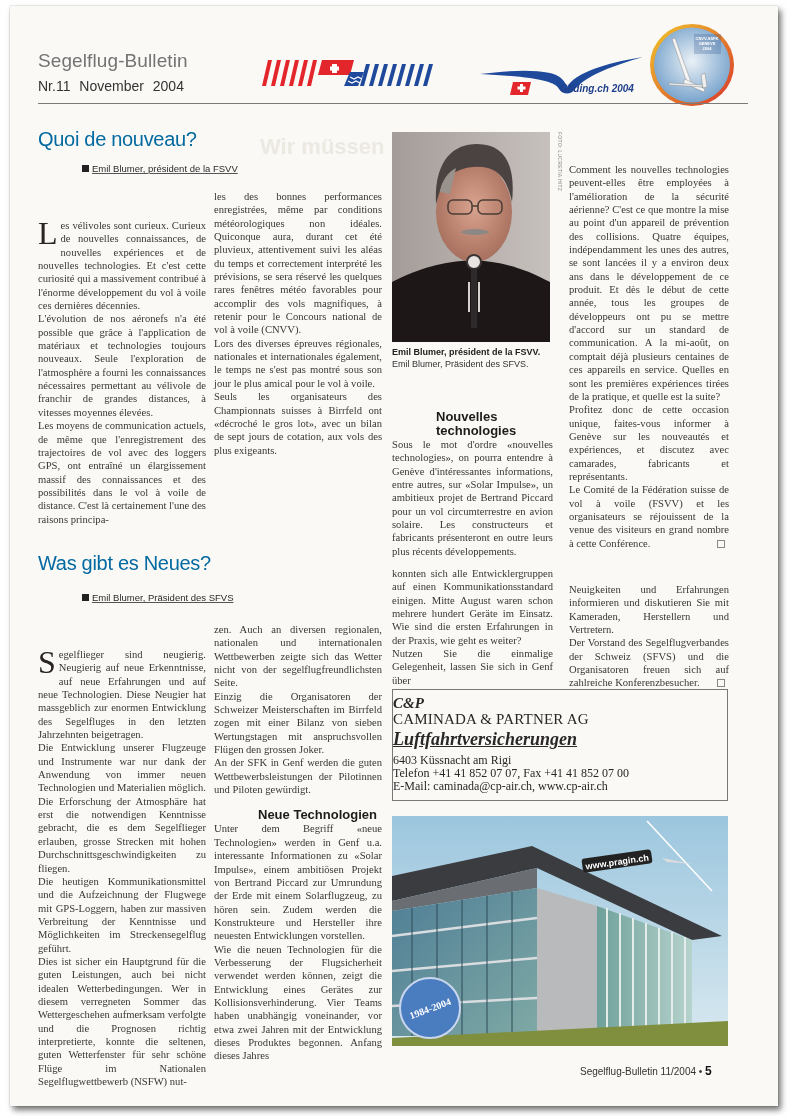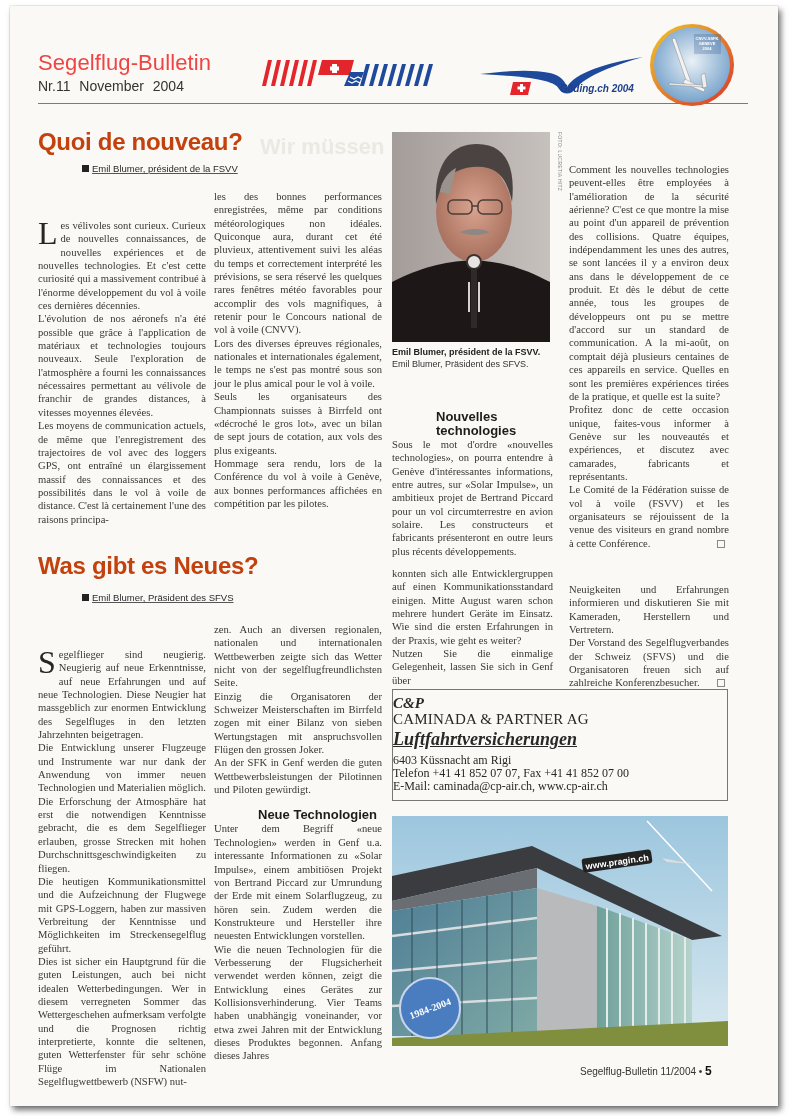--- a/index.html
+++ b/index.html
@@ -5,30 +5,30 @@
   * { box-sizing: border-box; margin: 0; padding: 0; }
   html, body { width: 793px; height: 1116px; background: #ffffff; overflow: hidden; }
   body { position: relative; font-family: "Liberation Serif", serif; color: #2b2725; }
   .page {
     position: absolute; left: 10px; top: 6px; width: 768px; height: 1100px;
     background: #faf9f6;
     box-shadow: 3px 4px 6px rgba(0,0,0,0.55), 0 0 1px rgba(0,0,0,0.4);
   }
 
   
-  .hdr-title { position: absolute; left: 28px; top: 44px; font-family: "Liberation Sans", sans-serif; font-size: 22px; font-weight: normal; color: #ef4444; letter-spacing: 0.1px; }
+  .hdr-title { position: absolute; left: 28px; top: 44px; font-family: "Liberation Sans", sans-serif; font-size: 19px; font-weight: normal; color: #737373; letter-spacing: 0.1px; }
   .hdr-issue { position: absolute; left: 28px; top: 72px; font-family: "Liberation Sans", sans-serif; font-size: 14px; color: #333; word-spacing: 5px; }
   .hdr-rule { position: absolute; left: 28px; right: 30px; top: 97px; height: 1px; background: #7a7a7a; }
   .logo-stripes { position: absolute; left: 252px; top: 52px; width: 175px; height: 30px; }
   .logo-bird { position: absolute; left: 465px; top: 45px; width: 170px; height: 50px; }
   .logo-bird-text { position: absolute; left: 550px; top: 77px; font-family: "Liberation Sans", sans-serif; font-style: italic; font-weight: bold; font-size: 10px; color: #1f3f8a; }
   .logo-round { position: absolute; left: 637px; top: 15px; width: 90px; height: 88px; }
 
   
-  .sec-title { position: absolute; font-family: "Liberation Sans", sans-serif; font-weight: bold; font-size: 24px; color: #c2410c; letter-spacing: -0.3px; }
+  .sec-title { position: absolute; font-family: "Liberation Sans", sans-serif; font-weight: normal; font-size: 20px; color: #0369a1; letter-spacing: -0.3px; }
   .ghost { position: absolute; font-family: "Liberation Sans", sans-serif; font-weight: bold; font-size: 22px; color: #ece9e3; }
   .byline { position: absolute; font-family: "Liberation Sans", sans-serif; font-size: 9.5px; color: #2a2a2a; text-decoration: underline; text-decoration-color: #555; padding-left: 44px; }
   .byline .sq { display: inline-block; width: 7px; height: 7px; background: #222; margin-right: 3px; vertical-align: 0px; }
 
   
   .col { position: absolute; width: 168px; font-size: 10.6px; line-height: 13.35px; text-align: justify; hyphens: manual; color: #3a3633; margin-top: 32px; }
   .col p { margin: 0; }
   .dropcap { float: left; font-size: 32px; line-height: 27px; margin: 1px 3px 0 0; color: #2a2522; font-family: "Liberation Serif", serif; }
   .subhead { font-family: "Liberation Sans", sans-serif; font-weight: bold; font-size: 13px; color: #1e1c1a; line-height: 14px; padding-left: 44px; }
   .end-box { display: inline-block; width: 8px; height: 8px; border: 1px solid #888; float: right; margin-top: 3px; margin-right: 4px; }
@@ -132,21 +132,20 @@
   <div class="col" style="left:28px;top:181px;">
     <p><span class="dropcap">L</span><span>es vélivoles sont curieux. Curieux de nouvelles connaissances, de nouvelles expériences et de nouvelles technologies. Et c'est cette curiosité qui a massivement contribué à l'énorme développement du vol à voile ces dernières décennies.</span></p>
     <p>L'évolution de nos aéronefs n'a été possible que grâce à l'application de matériaux et technologies toujours nouveaux. Seule l'exploration de l'atmosphère a fourni les connaissances nécessaires permettant au vélivole de franchir de grandes distances, à vitesses moyennes élevées.</p>
     <p>Les moyens de communication actuels, de même que l'enregistrement des trajectoires de vol avec des loggers GPS, ont entraîné un élargissement massif des connaissances et des possibilités dans le vol à voile de distance. C'est là certainement l'une des raisons principa-</p>
   </div>
 
   <div class="col" style="left:204px;top:152px;">
     <p>les des bonnes performances enregistrées, même par conditions météorologiques non idéales. Quiconque aura, durant cet été pluvieux, attentivement suivi les aléas du temps et correctement interprété les prévisions, se sera réservé les quelques rares fenêtres météo favorables pour accomplir des vols magnifiques, à retenir pour le Concours national de vol à voile (CNVV).</p>
     <p>Lors des diverses épreuves régionales, nationales et internationales également, le temps ne s'est pas montré sous son jour le plus amical pour le vol à voile.</p>
     <p>Seuls les organisateurs des Championnats suisses à Birrfeld ont «décroché le gros lot», avec un bilan de sept jours de cotation, aux vols des plus exigeants.</p>
-    <p>Hommage sera rendu, lors de la Conférence du vol à voile à Genève, aux bonnes performances affichées en compétition par les pilotes.</p>
   </div>
 
   <svg class="portrait" viewBox="0 0 158 210" preserveAspectRatio="none">
     <defs>
       <linearGradient id="bg" x1="0" y1="0" x2="1" y2="0">
           <stop offset="0%" stop-color="#a49c98"></stop>
           <stop offset="100%" stop-color="#c7c1be"></stop>
         </linearGradient>
       <radialGradient id="face" cx="50%" cy="45%" r="55%">
           <stop offset="0%" stop-color="#d9a48f"></stop>

